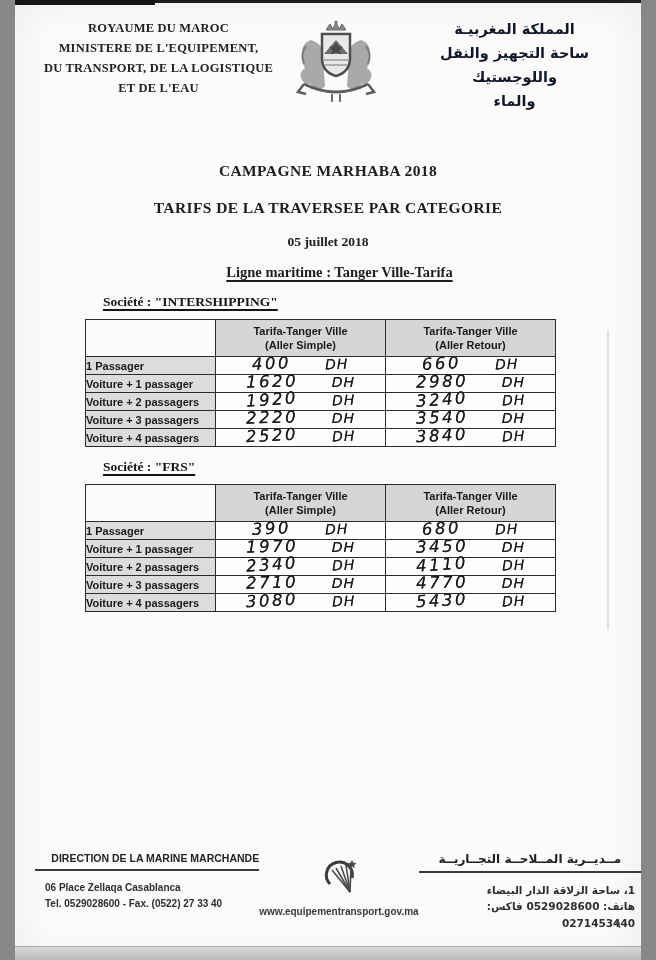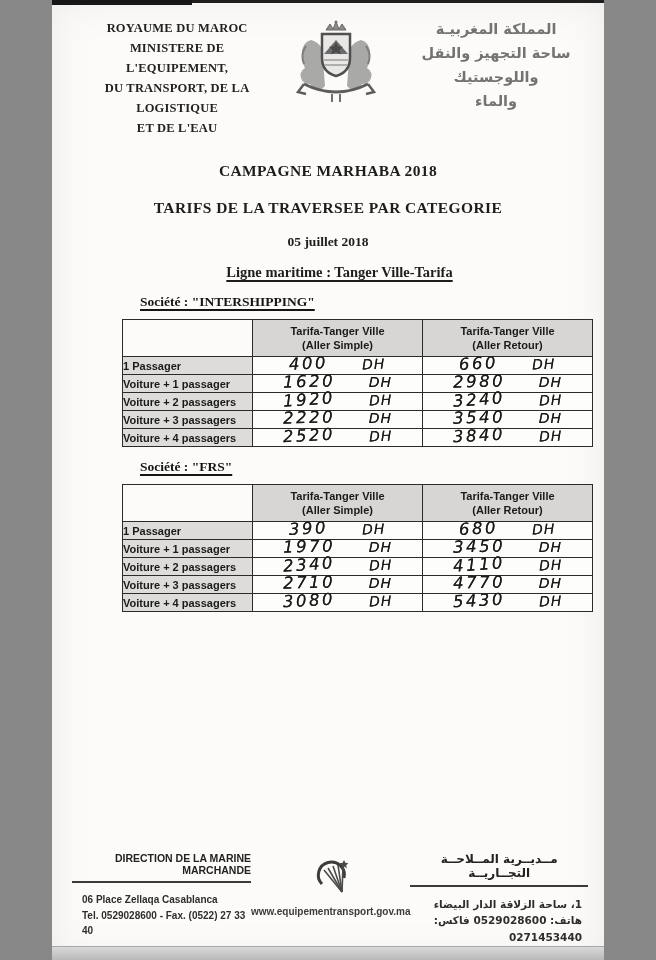--- a/index.html
+++ b/index.html
@@ -1,36 +1,36 @@
 <!DOCTYPE html>
 <html><head>
 <meta charset="utf-8">
 <style>
   html,body{margin:0;padding:0;background:#888;}
   .page{
-    position:relative;width:552px;height:960px;margin:0 auto;
+    position:relative;width:626px;height:960px;margin:0 auto;
     background:#fcfbf9;overflow:hidden;
     font-family:"Liberation Serif", serif;color:#1d1d1d;
     box-shadow:inset 0 0 40px rgba(120,120,120,.12);
   }
   
   .scan-top{position:absolute;top:0;left:0;right:0;height:3px;background:#1e1e1e;}
   .scan-top:after{content:"";position:absolute;left:0;top:0;width:140px;height:5px;background:#161616;}
   .scan-bottom{position:absolute;bottom:0;left:0;right:0;height:13px;
     background:linear-gradient(#d9d9d9,#b9b9b9);border-top:1px solid #a8a8a8;}
   .crease{position:absolute;left:592px;top:330px;width:2px;height:300px;background:#e4e2df;}
   .stray{position:absolute;left:600px;top:918px;font-size:11px;color:#444;font-family:"DejaVu Sans",sans-serif;}
 
   
   .letterhead{position:absolute;top:18px;left:0;right:0;display:flex;align-items:flex-start;}
   .lh-fr{width:248px;margin-left:26px;text-align:center;font-weight:bold;
     font-size:12.5px;line-height:1.6;letter-spacing:.2px;color:#222;}
   .lh-crest{flex:0 0 auto;margin:0 6px;width:108px;text-align:center;}
   .lh-ar{width:250px;margin-left:auto;margin-right:8px;text-align:center;direction:rtl;
-    font-family:"DejaVu Sans",sans-serif;font-weight:bold;font-size:14.5px;line-height:1.65;color:#737373;}
+    font-family:"DejaVu Sans",sans-serif;font-weight:bold;font-size:14.5px;line-height:1.65;color:#0f172a;}
 
   
   .titles{position:absolute;top:162px;left:0;right:0;text-align:center;}
   .t-campaign{font-size:15.5px;font-weight:bold;letter-spacing:.4px;}
   .t-tarifs{font-size:15.5px;font-weight:bold;letter-spacing:.4px;margin-top:19px;}
   .t-date{font-size:13.5px;font-weight:bold;margin-top:17px;}
   .t-line{font-size:14.5px;font-weight:bold;margin-top:14px;text-decoration:underline;
     text-decoration-thickness:1.5px;text-underline-offset:3px;padding-left:23px;}
 
   
@@ -61,21 +61,21 @@
 
   
   .footer{position:absolute;top:852px;left:0;right:0;display:flex;align-items:flex-start;
     font-family:"Liberation Sans",sans-serif;}
   .f-left{width:246px;margin-left:20px;}
   .f-left .f-title{font-size:10.5px;font-weight:bold;text-align:right;color:#222;}
   .f-rule{border:none;border-top:2.5px solid #3a3a3a;margin:5px 0 9px 0;}
   .f-addr{font-size:10px;font-weight:bold;color:#2e2e2e;line-height:1.55;padding-left:10px;}
   .f-center{flex:1;text-align:center;padding-top:2px;}
   .f-url{font-size:10px;font-weight:bold;color:#3b3b3b;margin-top:4px;}
-  .f-right{width:244px;margin-right:16px;direction:rtl;font-family:"DejaVu Sans",sans-serif;}
+  .f-right{width:244px;direction:rtl;font-family:"DejaVu Sans",sans-serif;}
   .f-right .f-title{font-size:12px;font-weight:bold;text-align:center;color:#222;}
   .f-right .f-addr{font-size:10.5px;font-weight:bold;padding:0 6px 0 0;text-align:right;}
 </style>
 </head>
 <body>
 
 <div class="page">
   <div class="scan-top"></div>
 
   <div class="letterhead">

